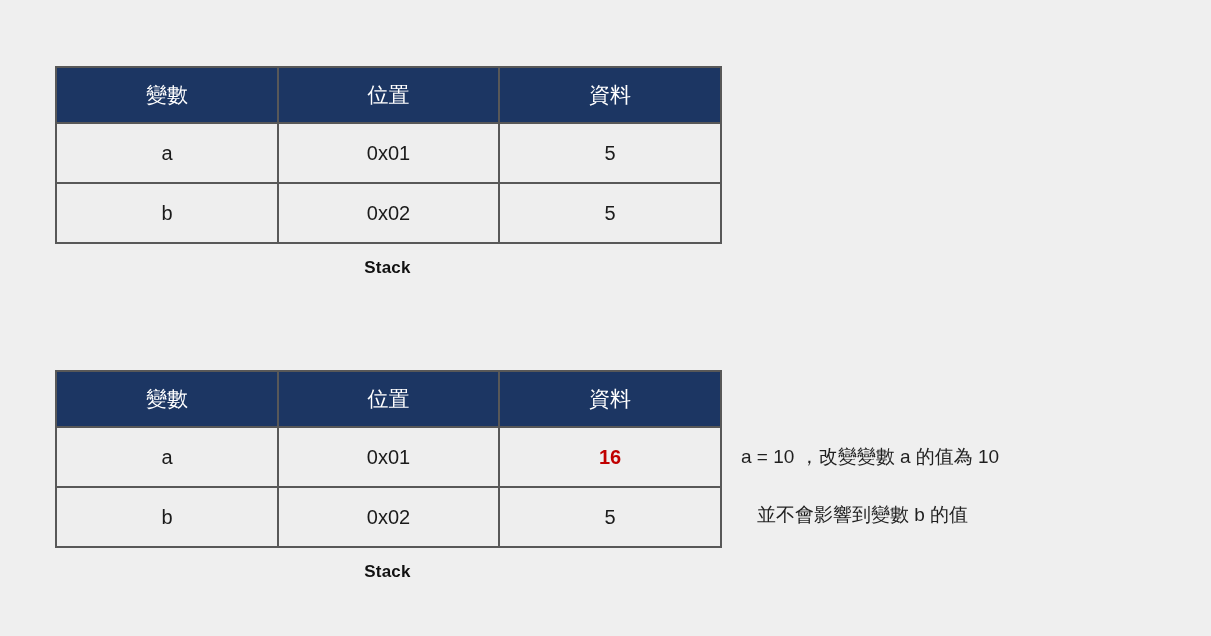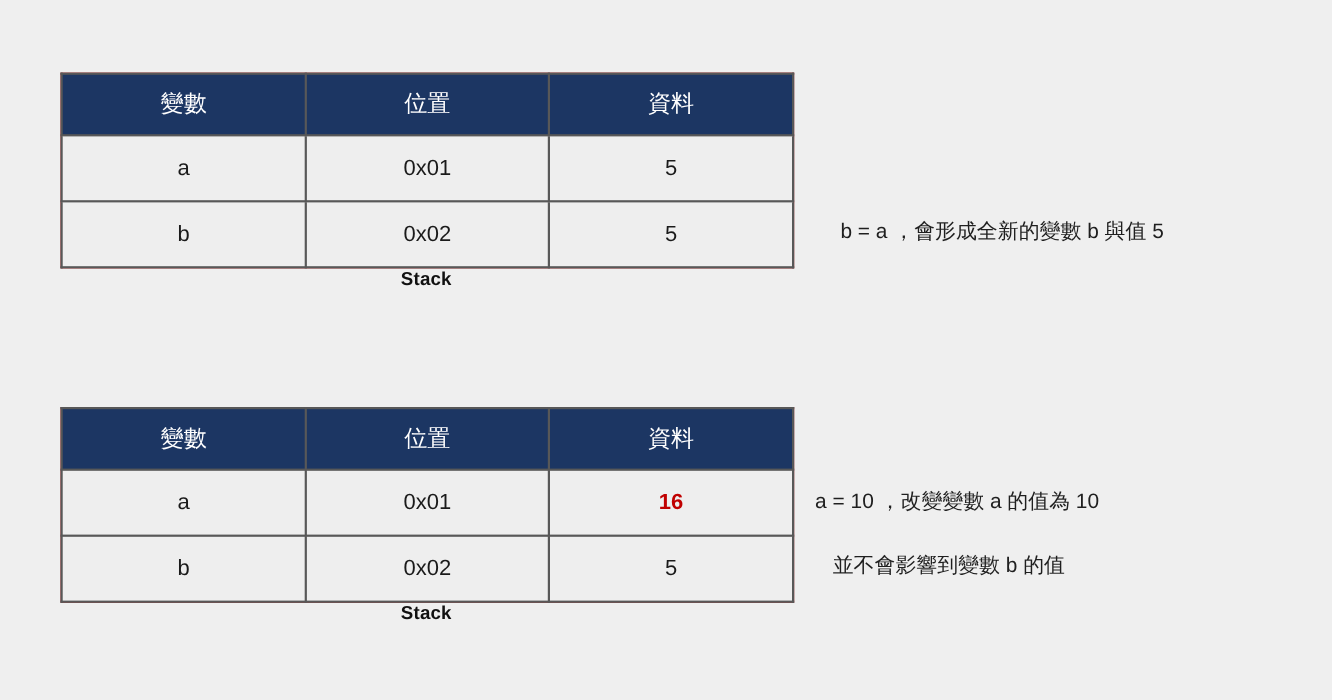--- a/index.html
+++ b/index.html
@@ -27,21 +27,21 @@
   .block {
     position: absolute;
   }
   #block-1 { left: 55px; top: 66px; }
   #block-2 { left: 55px; top: 370px; }
 
   .stack-table {
     border-collapse: collapse;
     table-layout: fixed;
     width: 665px;
-    background: #b91c1c;
+    background: #404040;
     border: 2px solid #585858;
   }
   .stack-table col.c-var  { width: 222px; }
   .stack-table col.c-addr { width: 221px; }
   .stack-table col.c-data { width: 222px; }
 
   .stack-table th {
     background: #1c3663;
     color: #ffffff;
     font-weight: 400;
@@ -68,20 +68,21 @@
     color: #c00000;
     font-weight: bold;
   }
 
   .caption {
     width: 665px;
     text-align: center;
     font-size: 17px;
     font-weight: bold;
     color: #111111;
+    margin-top: 14px;
     letter-spacing: 0.2px;
   }
 
   
   .note {
     position: absolute;
     font-size: 19px;
     line-height: 26px;
     color: #1f1f1f;
     white-space: nowrap;
@@ -119,21 +120,20 @@
         <tr>
           <td>b</td>
           <td>0x02</td>
           <td>5</td>
         </tr>
       </tbody>
     </table>
     <div class="caption">Stack</div>
   </div>
 
-  <div class="note" id="note-1b">b = a ，會形成全新的變數 b 與值 5</div>
 
   <div class="block" id="block-2">
     <table class="stack-table">
       <colgroup>
         <col class="c-var">
           <col class="c-addr">
           <col class="c-data">
       </colgroup>
       <thead>
         <tr>

